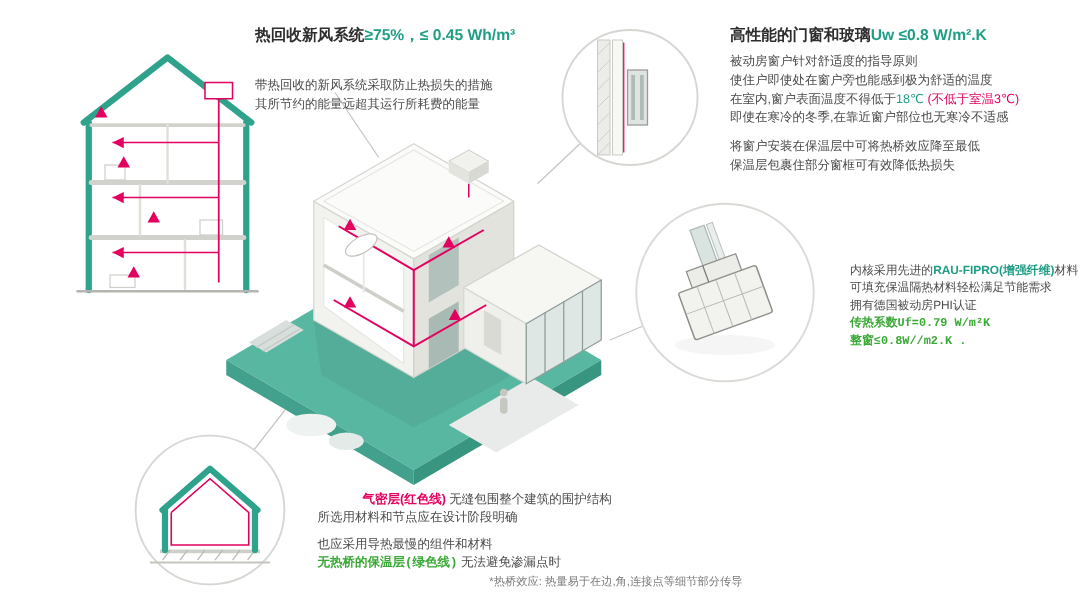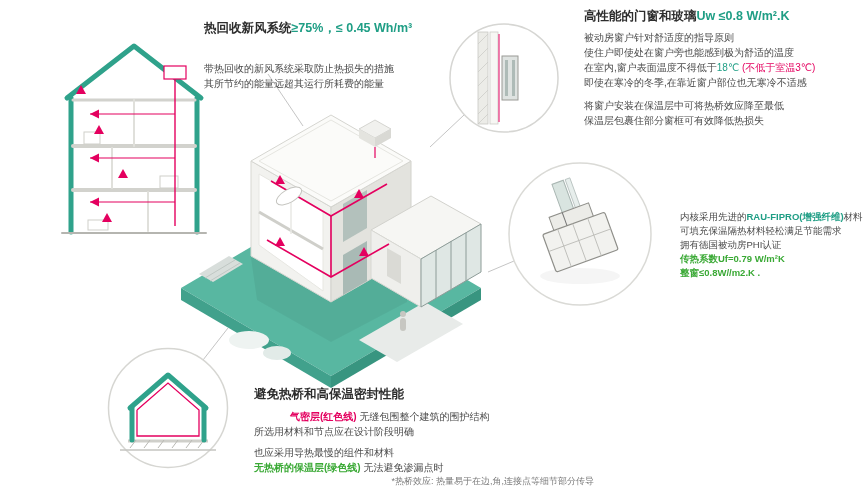--- a/index.html
+++ b/index.html
@@ -8,21 +8,21 @@
     overflow:hidden;font-family:"Liberation Sans","DejaVu Sans",sans-serif;
   }
   .abs{position:absolute;}
   .tb{position:absolute;color:#4b4b4b;}
   .title{font-size:12.5px;font-weight:bold;color:#2d2d2d;line-height:17px;}
   .body{font-size:10px;line-height:15px;}
   .body9{font-size:9.5px;line-height:14px;white-space:nowrap;padding-left:26px;}
   .teal{color:#1f9e85;}
   .mag{color:#e4005f;}
   .magb{color:#e4005f;font-weight:bold;margin-left:36px;}
-  .grnb{color:#3aa935;font-weight:bold;}
+  .grnb{color:#3aa935;font-weight:bold;font-family:Liberation Mono, monospace;}
   .spacer{height:8px;}
   .small{font-size:9px;color:#7a7a7a;line-height:13px;text-align:right;}
   svg{display:block;}
 </style>
 </head>
 <body>
 
 <div class="stage">
 
   <svg class="abs" style="left:0;top:0" width="865" height="492" viewBox="0 0 865 492">
@@ -189,21 +189,21 @@
   </svg>
 
   <div class="tb" style="left:204px;top:20px;width:262px">
     <div class="title">
       <span>热回收新风系统</span><span class="teal">≥75%，≤ 0.45 Wh/m³</span>
     </div>
     <div class="body" style="margin-top:24px">带热回收的新风系统采取防止热损失的措施</div>
     <div class="body">其所节约的能量远超其运行所耗费的能量</div>
   </div>
 
-  <div class="tb" style="left:584px;top:8px;width:278px">
+  <div class="tb" style="left:584px;top:20px;width:278px">
     <div class="title">
       <span>高性能的门窗和玻璃</span><span class="teal">Uw ≤0.8 W/m².K</span>
     </div>
     <div class="body" style="margin-top:5px">被动房窗户针对舒适度的指导原则</div>
     <div class="body">使住户即使处在窗户旁也能感到极为舒适的温度</div>
     <div class="body">
       <span>在室内,窗户表面温度不得低于</span><span class="teal">18℃</span><span class="mag"> (不低于室温3℃)</span>
     </div>
     <div class="body">即使在寒冷的冬季,在靠近窗户部位也无寒冷不适感</div>
     <div class="spacer"></div>
@@ -215,21 +215,20 @@
     <div class="body9">
       <span>内核采用先进的</span><span class="teal" style="font-weight:bold">RAU-FIPRO(增强纤维)</span><span>材料</span>
     </div>
     <div class="body9">可填充保温隔热材料轻松满足节能需求</div>
     <div class="body9">拥有德国被动房PHI认证</div>
     <div class="body9 grnb">传热系数Uf=0.79 W/m²K</div>
     <div class="body9 grnb">整窗≤0.8W//m2.K .</div>
   </div>
 
   <div class="tb" style="left:254px;top:386px;width:340px">
-    <div class="title">避免热桥和高保温密封性能</div>
     <div class="body" style="margin-top:6px">
       <span class="magb">气密层(红色线)</span><span> 无缝包围整个建筑的围护结构</span>
     </div>
     <div class="body">所选用材料和节点应在设计阶段明确</div>
     <div class="spacer" style="height:6px"></div>
     <div class="body">也应采用导热最慢的组件和材料</div>
     <div class="body">
       <span class="grnb">无热桥的保温层(绿色线)</span><span> 无法避免渗漏点时</span>
     </div>
     <div class="small">*热桥效应: 热量易于在边,角,连接点等细节部分传导</div>

